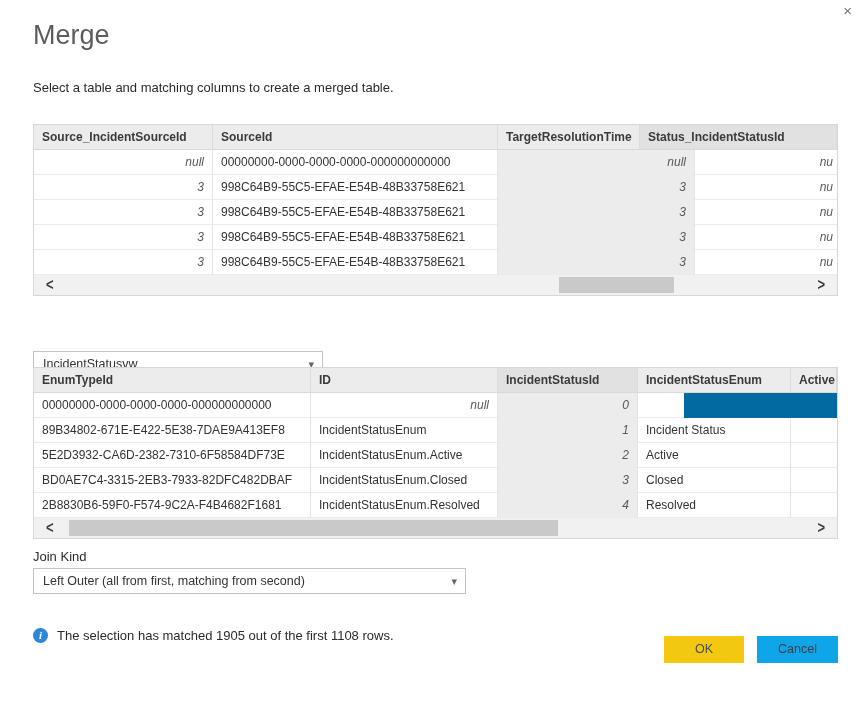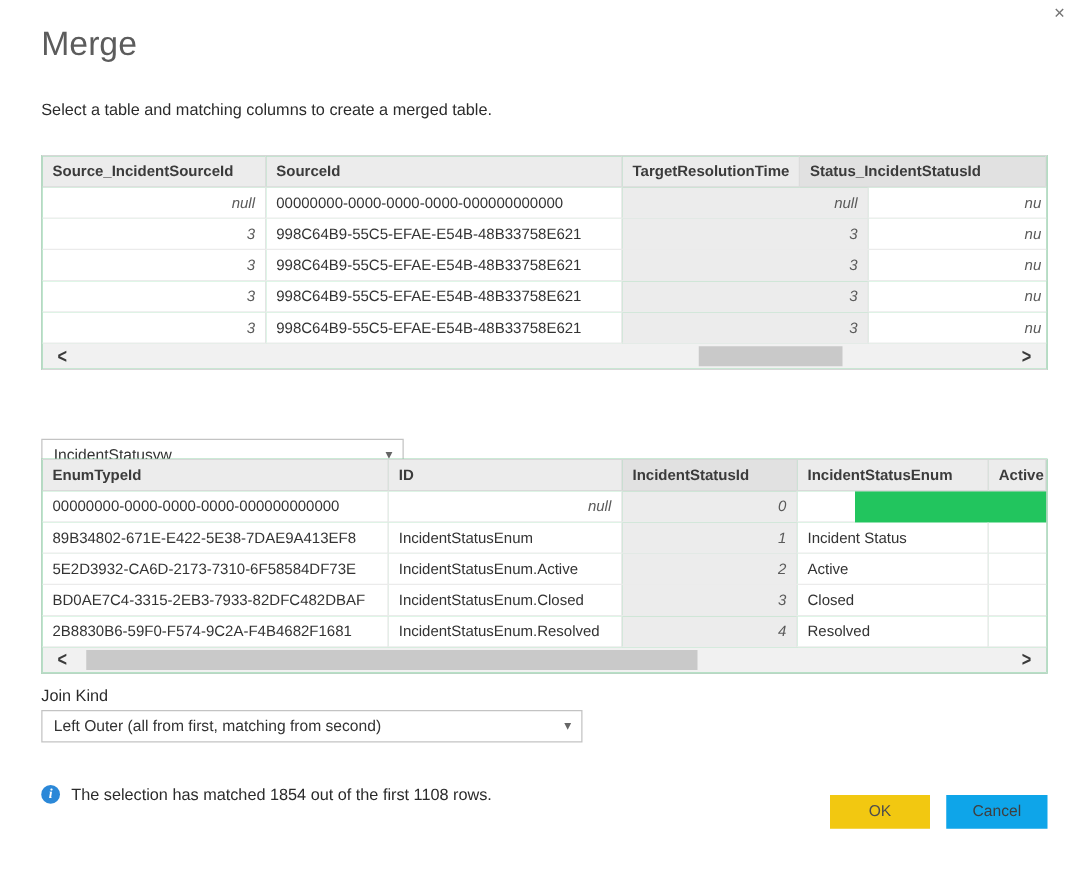--- a/index.html
+++ b/index.html
@@ -5,21 +5,21 @@
   * { margin:0; padding:0; box-sizing:border-box; }
   html,body { background:#ffffff; }
   body { font-family:"Liberation Sans", sans-serif; color:#333; }
   .stage { position:relative; width:862px; height:703px; background:#fff; overflow:hidden; }
 
   .close { position:absolute; top:3px; right:10px; font-size:15px; color:#757575; cursor:pointer; line-height:16px; }
 
   .title { position:absolute; left:33px; top:20px; font-size:27px; font-weight:400; color:#5c5c5c; }
   .subtitle { position:absolute; left:33px; top:80px; font-size:13px; color:#2b2b2b; }
 
-  .tbl { position:absolute; left:33px; width:805px; border:1px solid #d7d7d7; background:#22c55e; }
+  .tbl { position:absolute; left:33px; width:805px; border:1px solid #d7d7d7; background:#0369a1; }
   .t1 { top:124px; }
   .t2 { top:367px; }
   .trow, .thead { display:flex; width:100%; }
   .cell { height:25px; line-height:24px; padding:0 8px; font-size:12px; border-bottom:1px solid #ebebeb; border-right:1px solid #e4e4e4; overflow:hidden; white-space:nowrap; background:#fff; }
   .cell:last-child { border-right:none; }
   .thead .cell { background:#ececec; font-weight:bold; color:#3b3b3b; border-bottom:1px solid #d9d9d9; border-right:1px solid #dcdcdc; }
   .num { text-align:right; font-style:italic; color:#5a5a5a; }
   .thead .num { text-align:left; font-style:normal; color:#3b3b3b; }
   .sel { background:#ececec; }
   .thead .sel { background:#e1e1e1; }
@@ -134,21 +134,21 @@
       <div class="cell c5"></div>
     </div>
     <div class="trow">
       <div class="cell c1">89B34802-671E-E422-5E38-7DAE9A413EF8</div>
       <div class="cell c2">IncidentStatusEnum</div>
       <div class="cell c3 num sel">1</div>
       <div class="cell c4">Incident Status</div>
       <div class="cell c5"></div>
     </div>
     <div class="trow">
-      <div class="cell c1">5E2D3932-CA6D-2173-7310-6F58584DF73E</div>
+      <div class="cell c1">5E2D3932-CA6D-2382-7310-6F58584DF73E</div>
       <div class="cell c2">IncidentStatusEnum.Active</div>
       <div class="cell c3 num sel">2</div>
       <div class="cell c4">Active</div>
       <div class="cell c5"></div>
     </div>
     <div class="trow">
       <div class="cell c1">BD0AE7C4-3315-2EB3-7933-82DFC482DBAF</div>
       <div class="cell c2">IncidentStatusEnum.Closed</div>
       <div class="cell c3 num sel">3</div>
       <div class="cell c4">Closed</div>
@@ -169,19 +169,19 @@
   </div>
 
   <div class="join-label">Join Kind</div>
   <div class="dropdown dd-join">
     <span>Left Outer (all from first, matching from second)</span>
     <span class="dd-arrow">▾</span>
   </div>
 
   <div class="info-row">
     <span class="info-icon">i</span>
-    <span class="info-text">The selection has matched 1854 out of the first 1108 rows.</span>
+    <span class="info-text">The selection has matched 1905 out of the first 1108 rows.</span>
   </div>
 
   <div class="btn btn-ok">OK</div>
   <div class="btn btn-cancel">Cancel</div>
 
 </div>
 
 </body></html>

